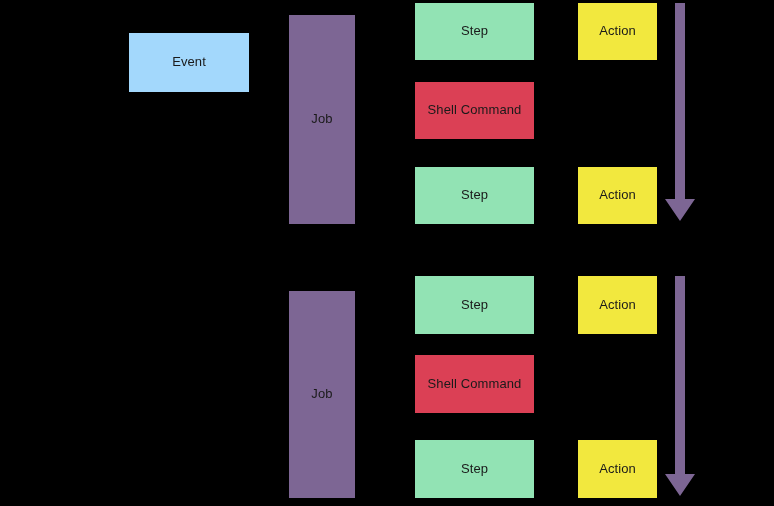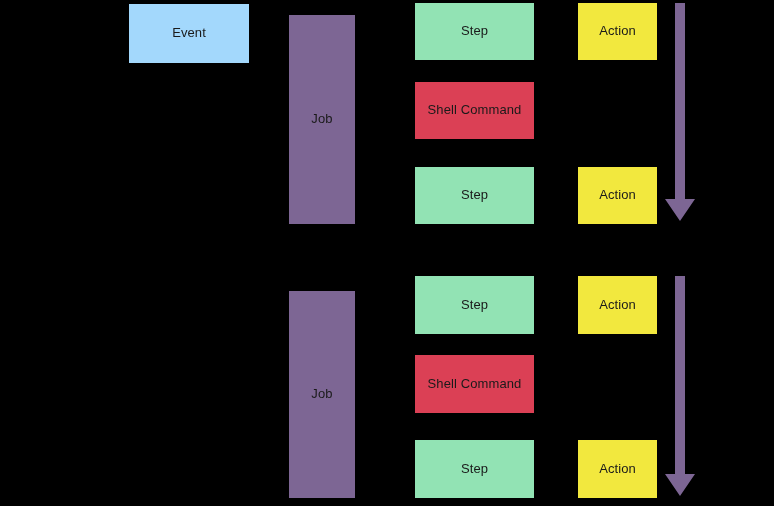--- a/index.html
+++ b/index.html
@@ -41,21 +41,21 @@
     overflow: visible;
   }
   .arrow svg {
     display: block;
   }
 </style>
 </head>
 <body>
 
 <div id="canvas" style="background: rgb(0, 0, 0);">
-    <div class="node" style="left: 129px; top: 4px; width: 120px; height: 59px; background: rgb(163, 216, 252); color: rgb(26, 26, 26);">
+    <div class="node" style="left: 129px; top: 33px; width: 120px; height: 59px; background: rgb(163, 216, 252); color: rgb(26, 26, 26);">
       <span class="node-label">Event</span>
     </div>
     <div class="node" style="left: 289px; top: 15px; width: 66px; height: 209px; background: rgb(125, 102, 148); color: rgb(26, 26, 26);">
       <span class="node-label">Job</span>
     </div>
     <div class="node" style="left: 415px; top: 3px; width: 119px; height: 57px; background: rgb(146, 227, 180); color: rgb(26, 26, 26);">
       <span class="node-label">Step</span>
     </div>
     <div class="node" style="left: 578px; top: 3px; width: 79px; height: 57px; background: rgb(242, 232, 62); color: rgb(26, 26, 26);">
       <span class="node-label">Action</span>

